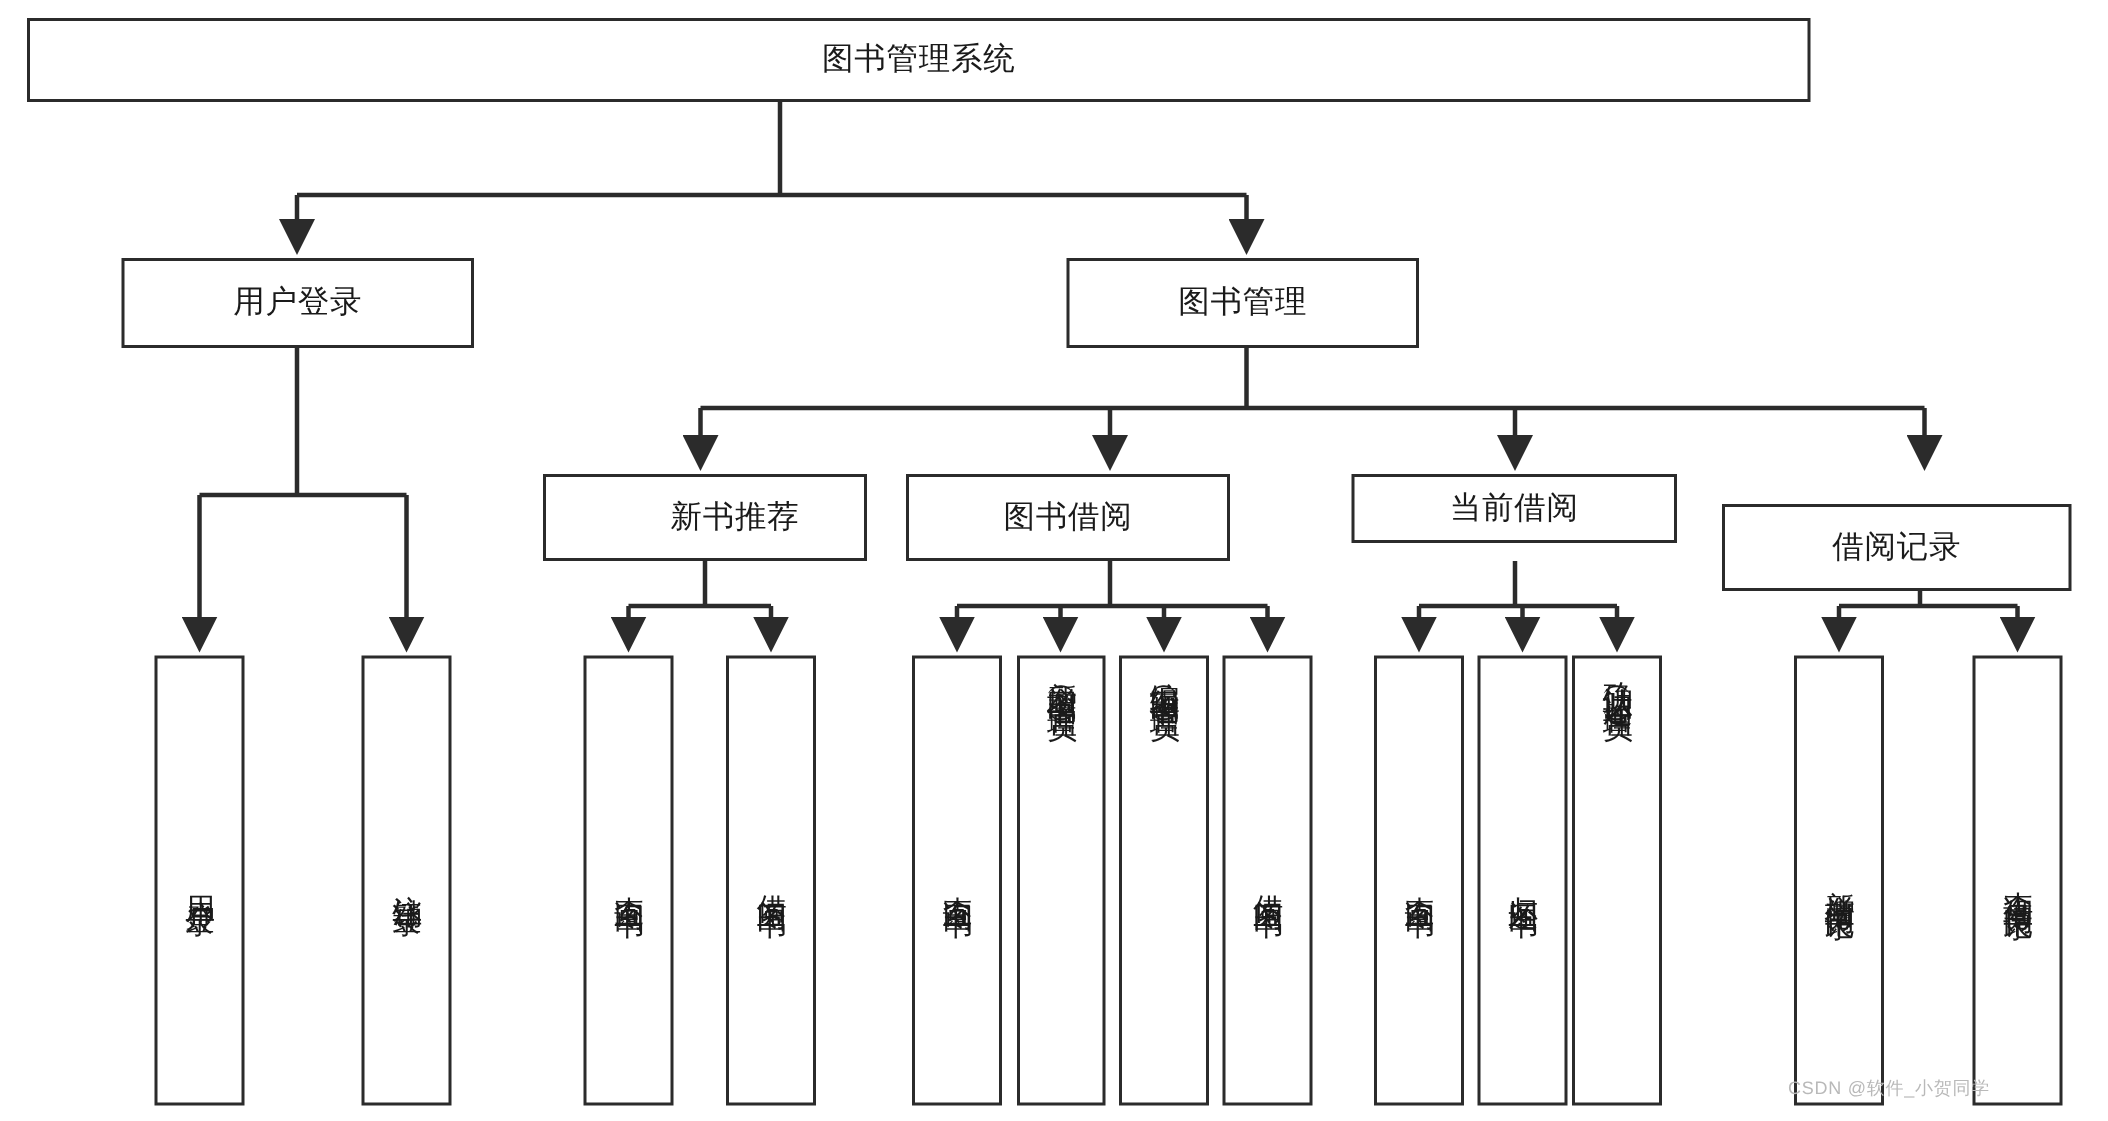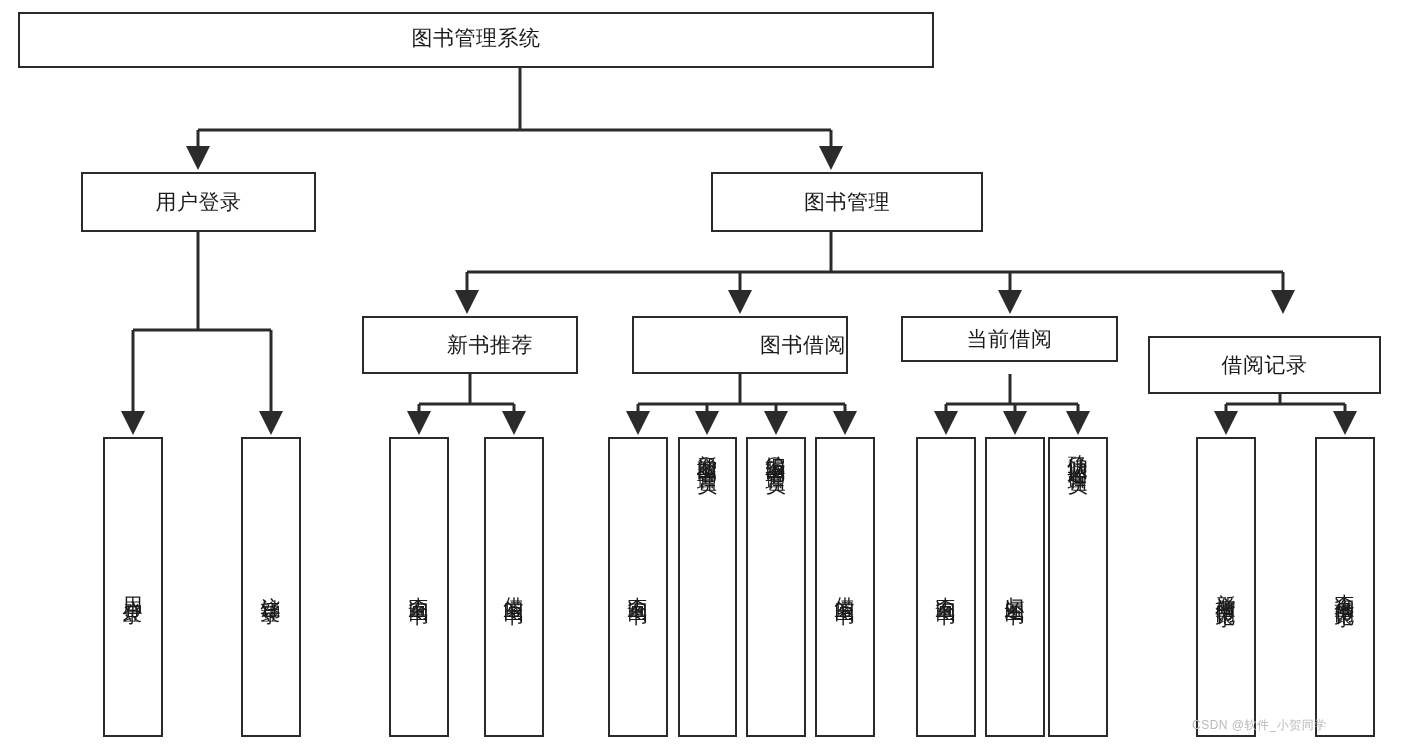--- a/index.html
+++ b/index.html
@@ -120,35 +120,35 @@
       <path d="M 1015 404 L 1015 431" marker-end="url(#arrow)"></path>
       <path d="M 1078 404 L 1078 431" marker-end="url(#arrow)"></path>
 
       <path d="M 1280 374 L 1280 404"></path>
       <path d="M 1226 404 L 1345 404"></path>
       <path d="M 1226 404 L 1226 431" marker-end="url(#arrow)"></path>
       <path d="M 1345 404 L 1345 431" marker-end="url(#arrow)"></path>
     </g>
   </svg>
 
-  <div class="node horiz" style="left:18px; top:12px; width:916px; height:56px;font-family:Liberation Mono, monospace;">
+  <div class="node horiz" style="left:18px; top:12px; width:1189px; height:56px;">
     <span class="label">图书管理系统</span>
   </div>
 
   <div class="node horiz" style="left:81px; top:172px; width:235px; height:60px;">
     <span class="label">用户登录</span>
   </div>
-  <div class="node horiz" style="left:711px; top:172px; width:272px; height:60px;text-align:center;">
+  <div class="node horiz" style="left:711px; top:172px; width:235px; height:60px;text-align:center;">
     <span class="label">图书管理</span>
   </div>
 
   <div class="node horiz" style="left:362px; top:316px; width:216px; height:58px;padding-left:40px;">
     <span class="label">新书推荐</span>
   </div>
-  <div class="node horiz" style="left:632px; top:316px; width:216px; height:58px;justify-content:flex-end;">
+  <div class="node horiz" style="left:604px; top:316px; width:216px; height:58px;">
     <span class="label">图书借阅</span>
   </div>
   <div class="node horiz" style="left:901px; top:316px; width:217px; height:46px;">
     <span class="label">当前借阅</span>
   </div>
   <div class="node horiz" style="left:1148px; top:316px; width:233px; height:58px;margin-top:20px;">
     <span class="label">借阅记录</span>
   </div>
 
   <div class="node vert centered" style="left:103px; top:437px; width:60px; height:300px;">

